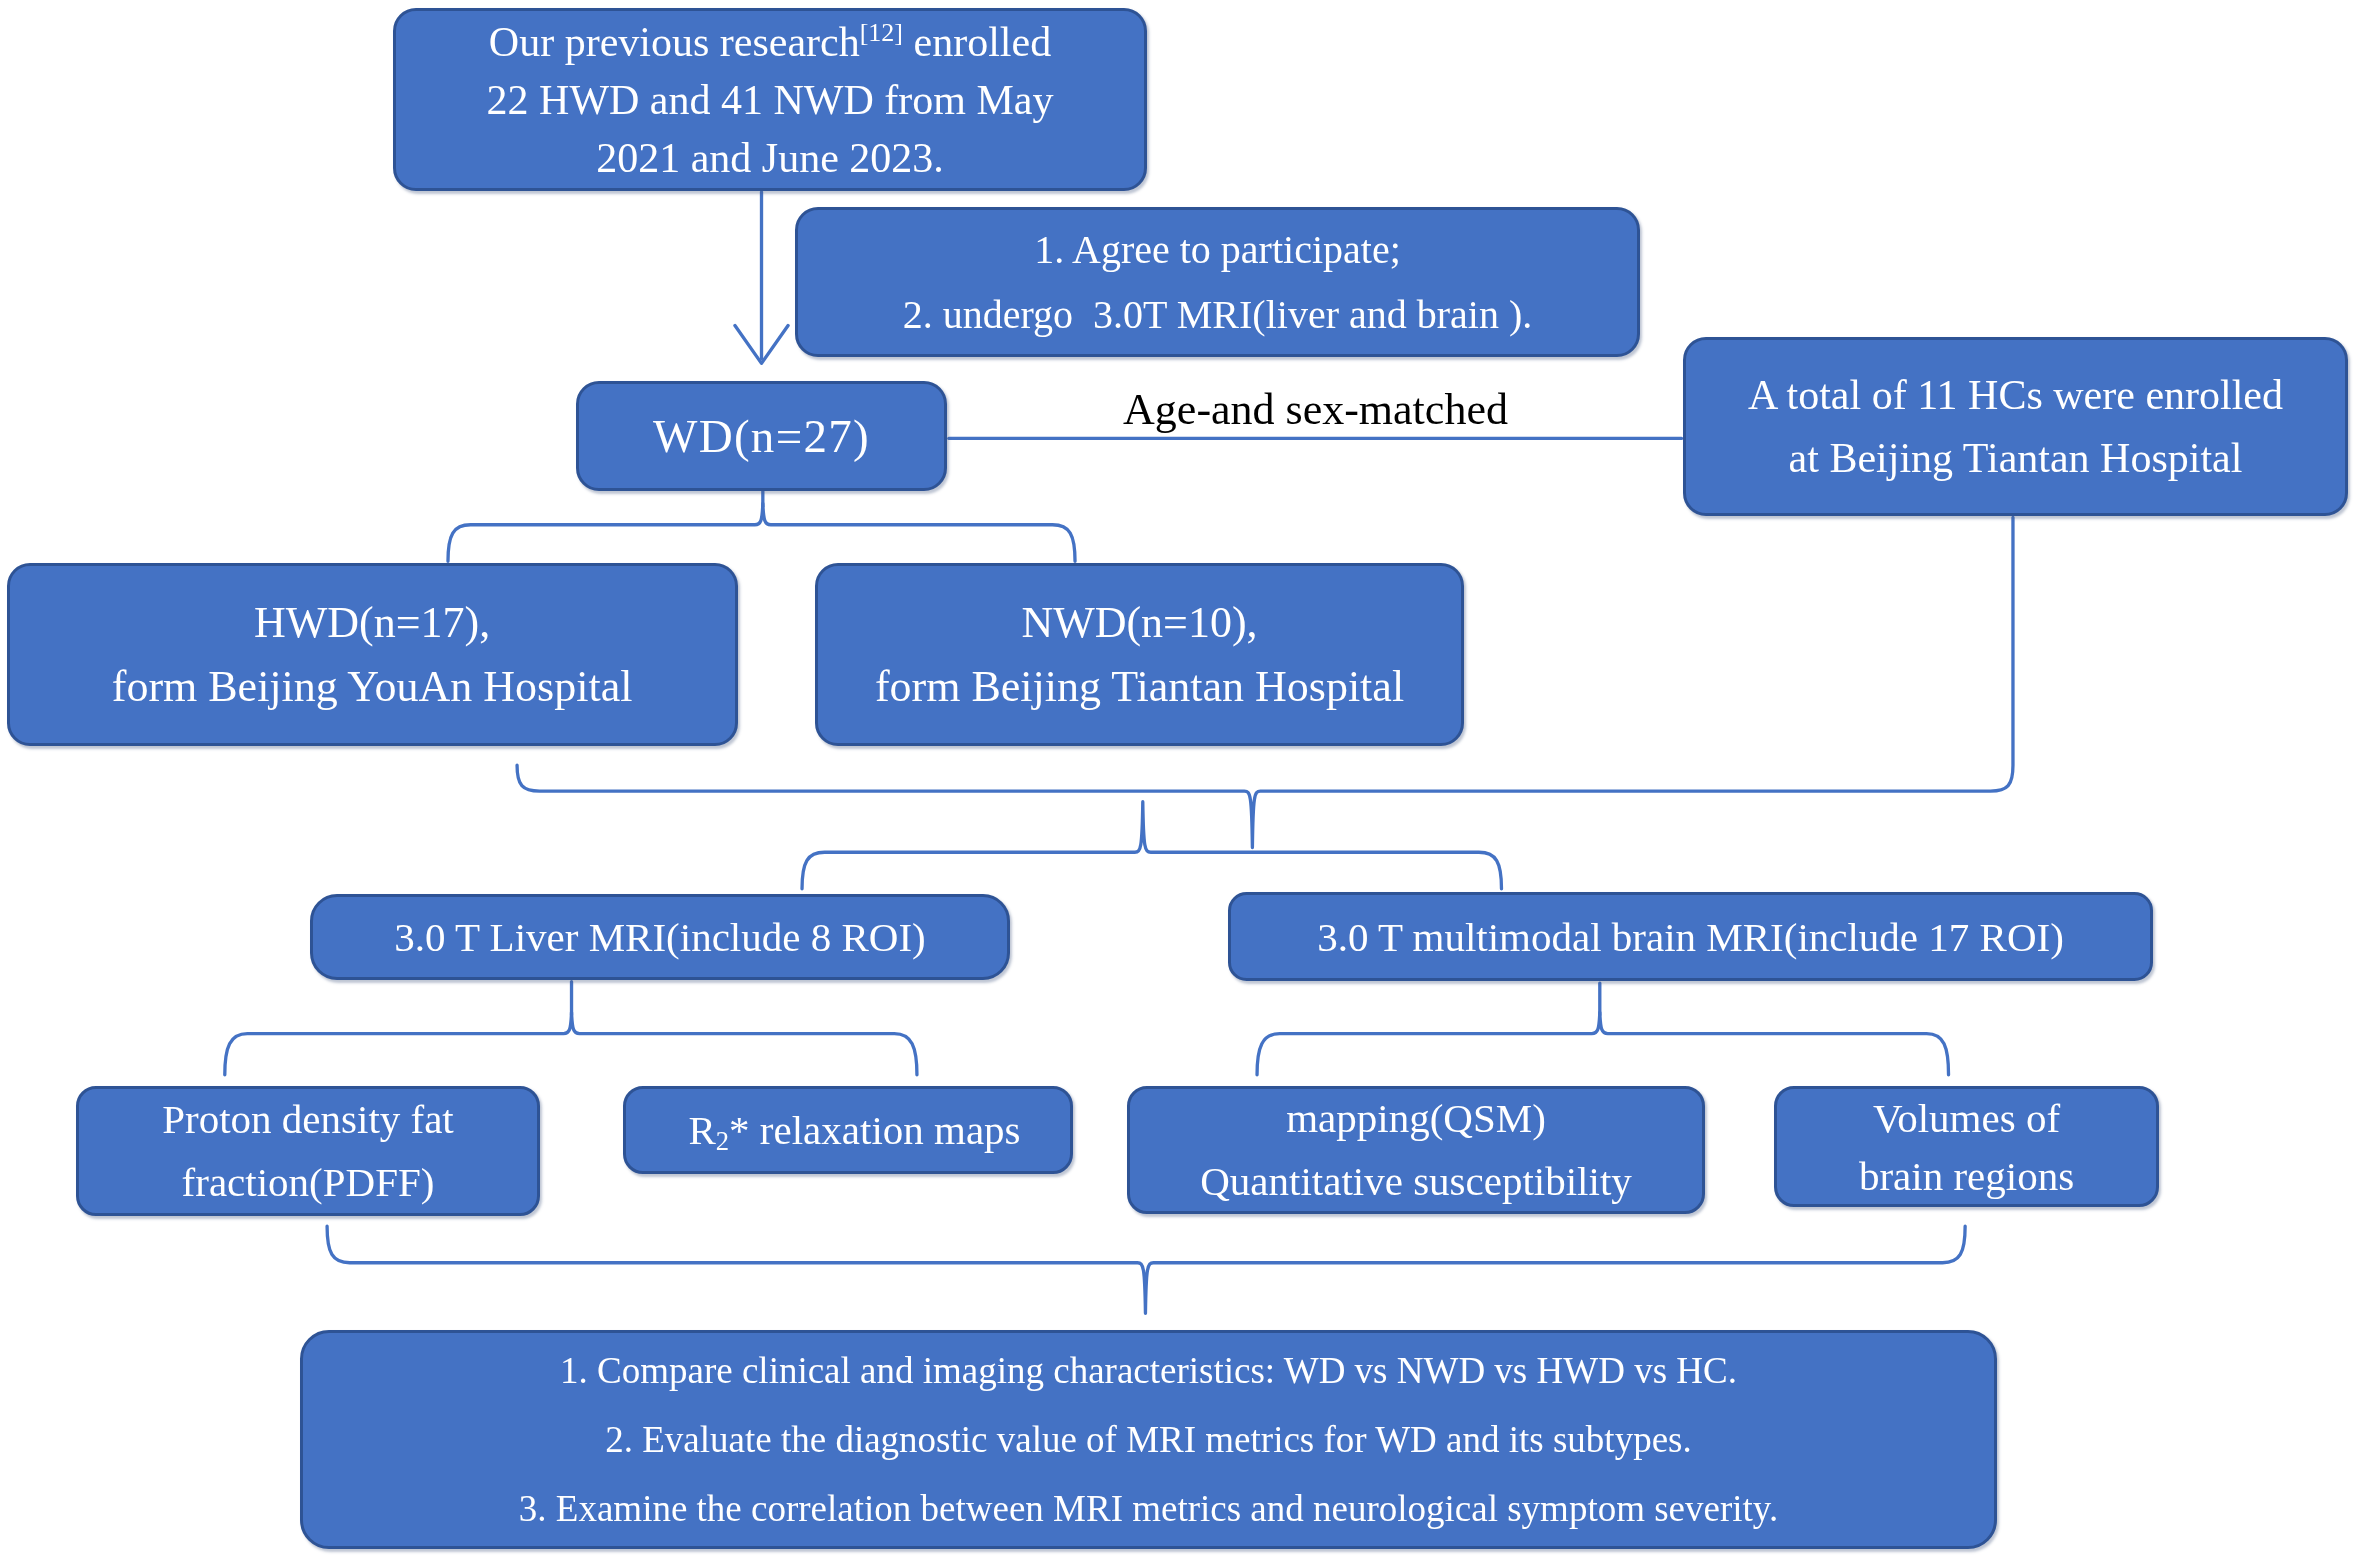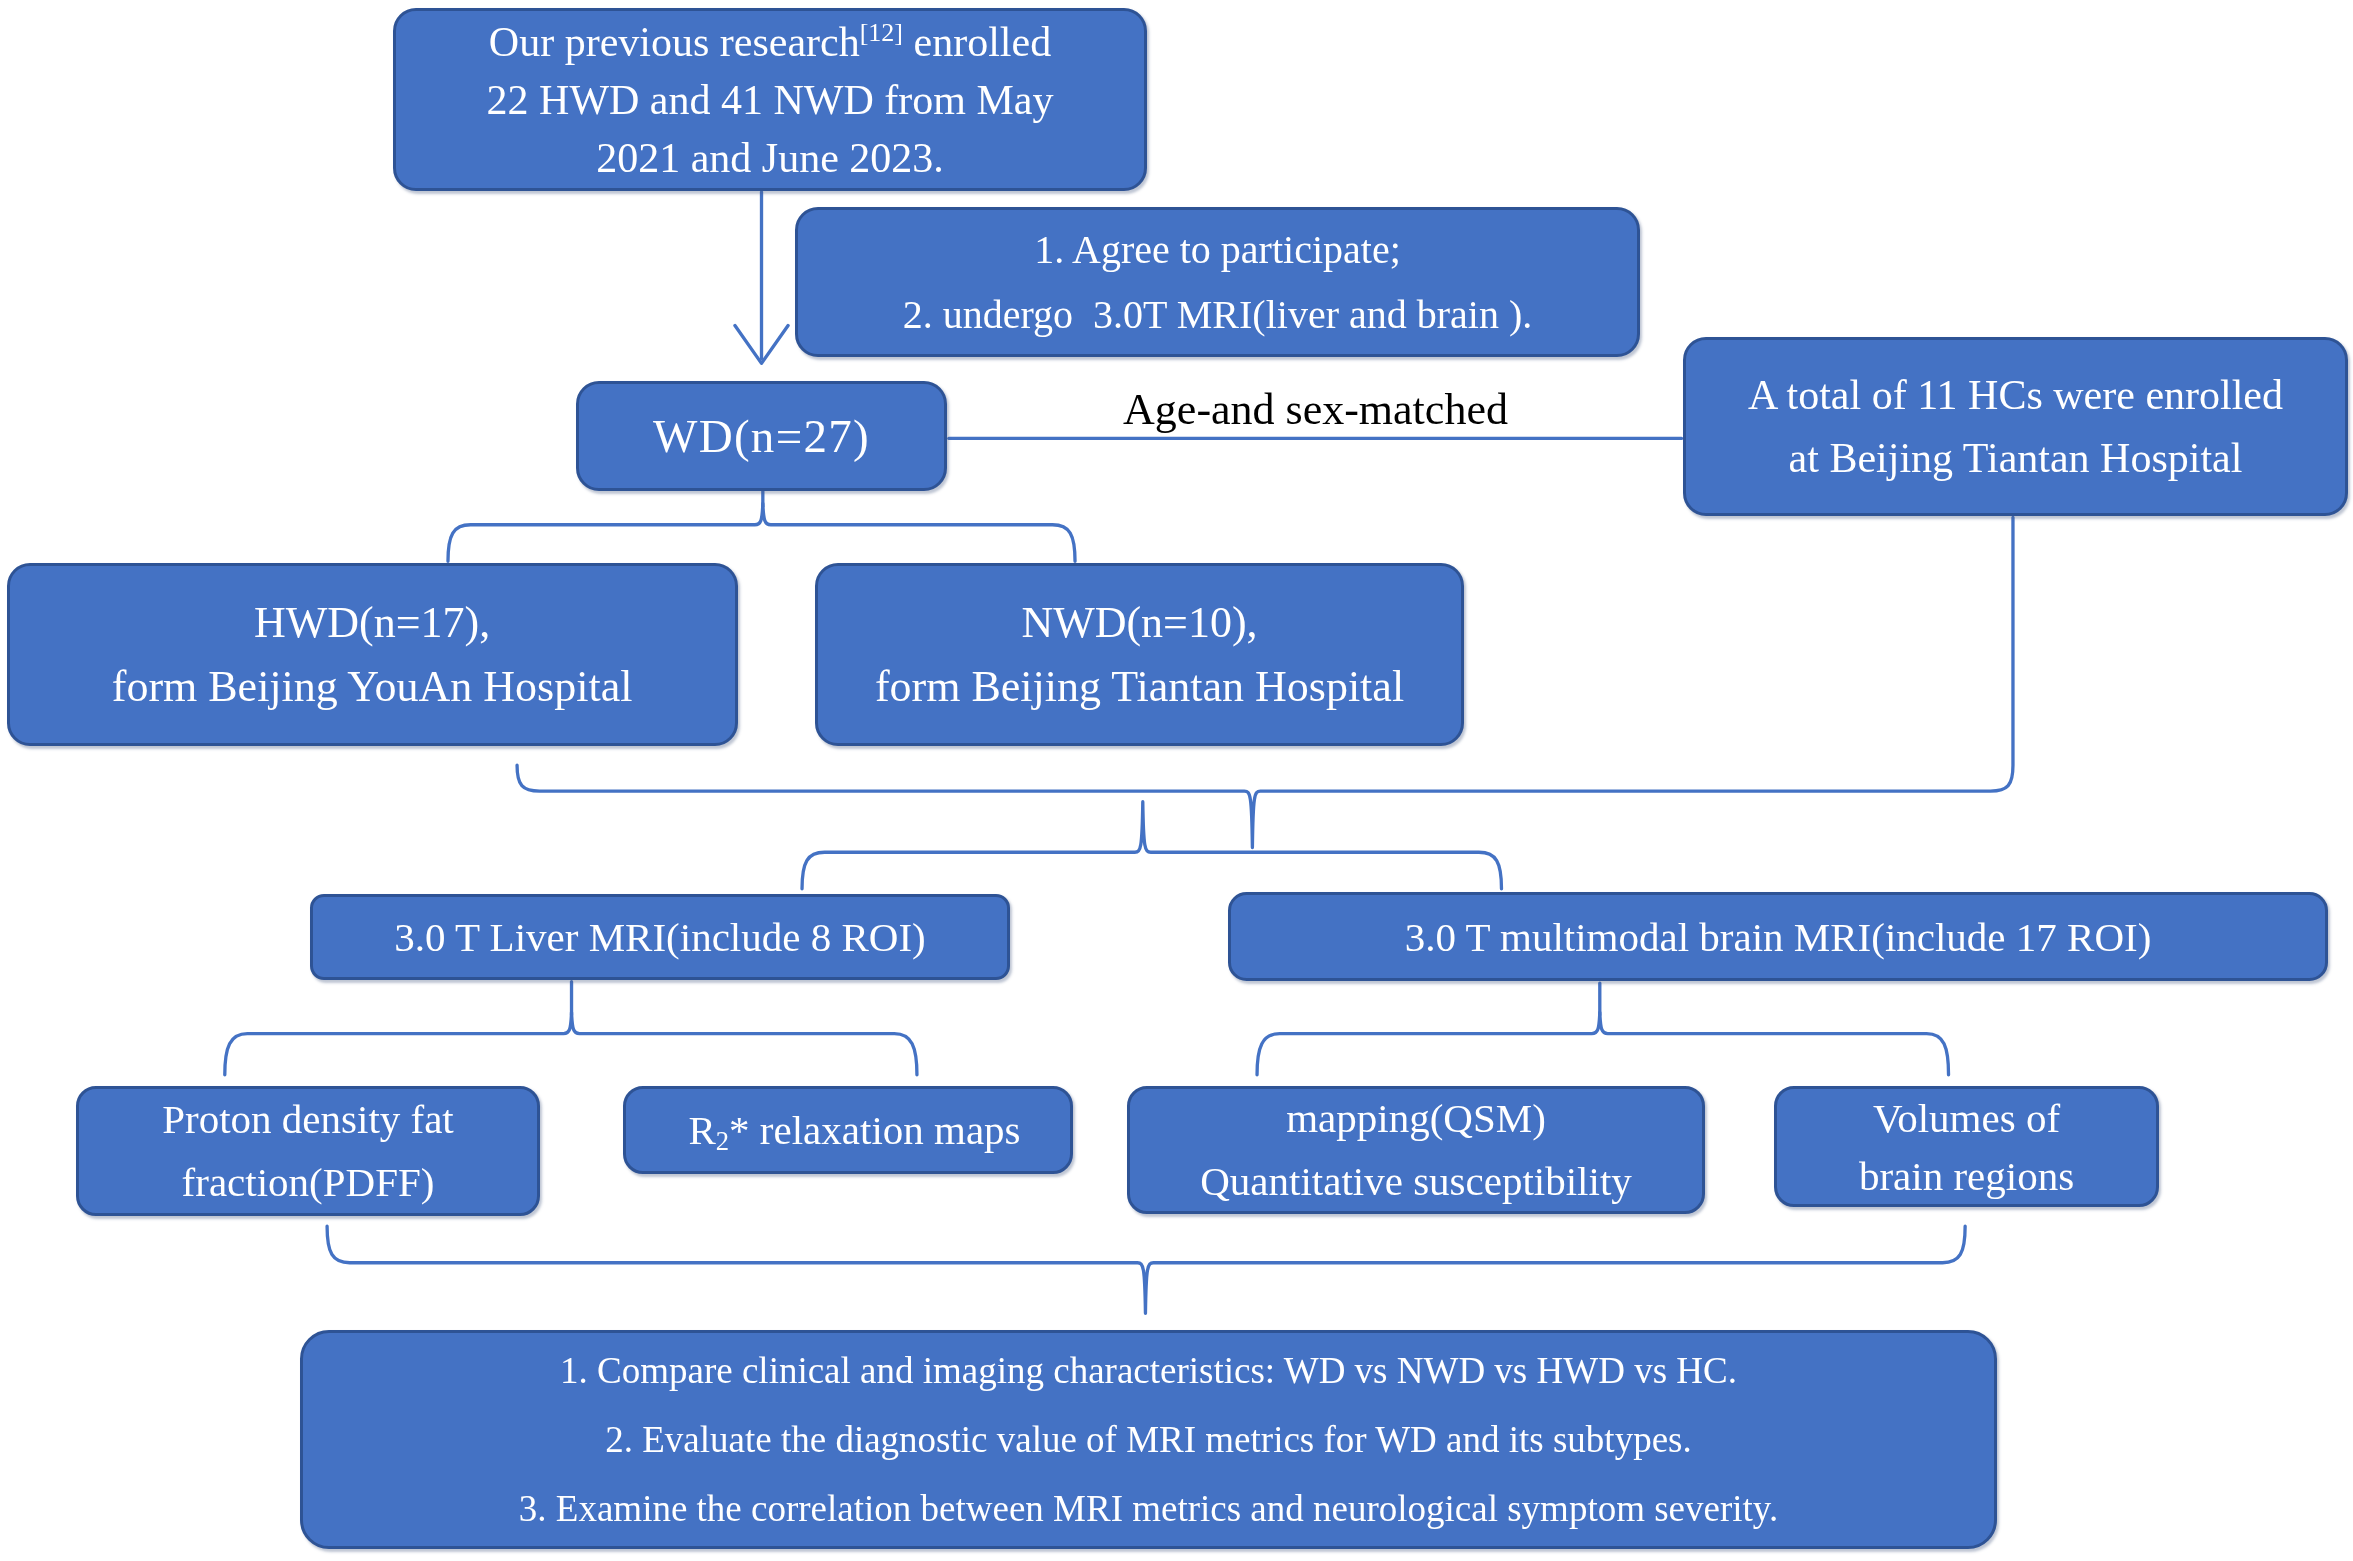--- a/index.html
+++ b/index.html
@@ -98,25 +98,25 @@
   <div class="box" style="left:6.6px;top:563px;width:731px;height:183px;line-height:64px;font-size:44px;">
     <div class="line">HWD(n=17),</div>
     <div class="line">form Beijing YouAn Hospital</div>
   </div>
 
   <div class="box" style="left:815px;top:563px;width:649px;height:183px;line-height:64px;font-size:44px;">
     <div class="line">NWD(n=10),</div>
     <div class="line">form Beijing Tiantan Hospital</div>
   </div>
 
-  <div class="box" style="left:310px;top:894px;width:700px;height:86px;font-size:41px;border-radius:14px;">
+  <div class="box" style="left:310px;top:894px;width:700px;height:86px;font-size:41px;border-radius:27px;">
     <div class="line">3.0 T Liver MRI(include 8 ROI)</div>
   </div>
 
-  <div class="box" style="left:1228px;top:892px;width:1100px;height:89px;font-size:41px;border-radius:18.6px;">
+  <div class="box" style="left:1228px;top:892px;width:925px;height:89px;font-size:41px;border-radius:18.6px;">
     <div class="line">3.0 T multimodal brain MRI(include 17 ROI)</div>
   </div>
 
   <div class="box" style="left:76px;top:1086px;width:464px;height:130px;line-height:63px;font-size:41px;border-radius:20px;">
     <div class="line">Proton density fat</div>
     <div class="line">fraction(PDFF)</div>
   </div>
 
   <div class="box" style="left:623px;top:1086px;width:450px;height:88px;font-size:41px;border-radius:20px;padding-left:13px;">
     <div class="line"><span>R</span><span class="sub">2</span><span>* relaxation maps</span></div>

